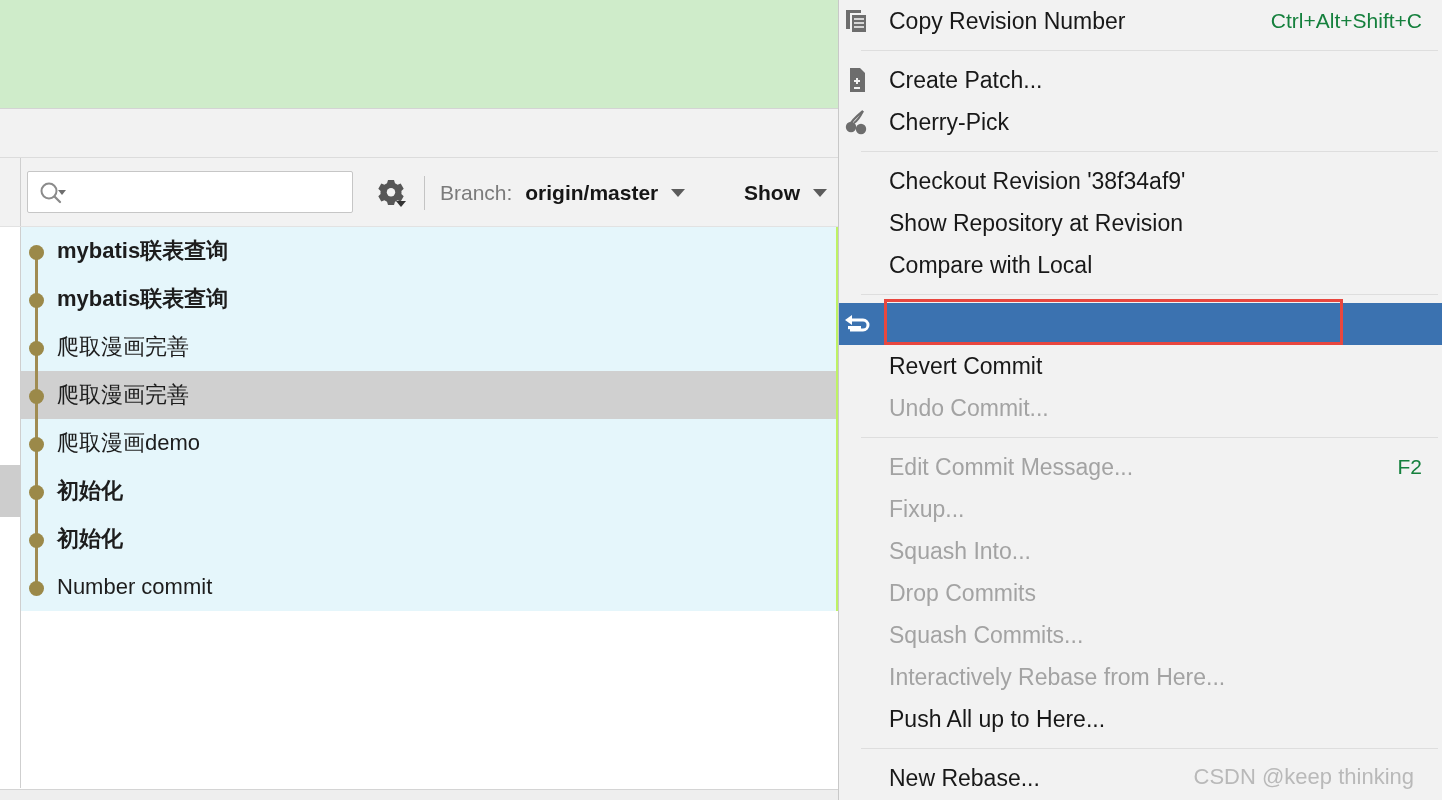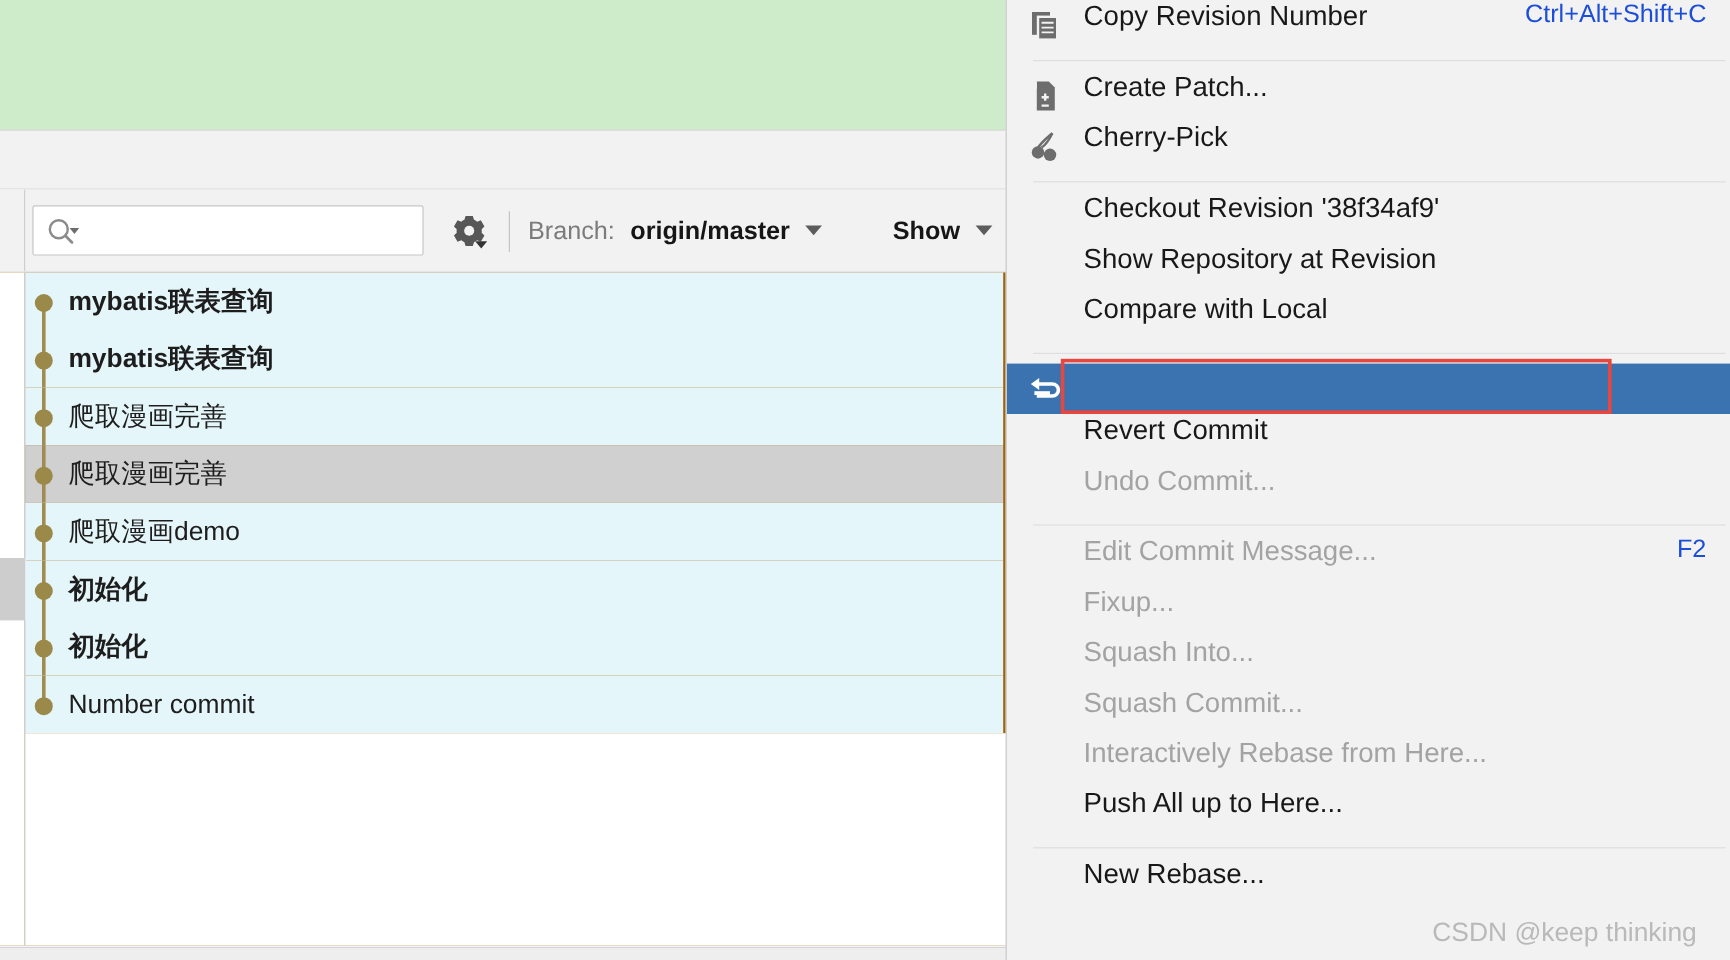--- a/index.html
+++ b/index.html
@@ -104,21 +104,21 @@
     margin-left: 7px;
     position: relative;
     top: -1px;
   }
 
   
   #commit-list-outer {
     position: absolute;
     left: 0; top: 227px;
     width: 1442px; height: 561px;
-    background: #a16207;
+    background: #bef264;
   }
   #list-gutter {
     position: absolute;
     left: 0; top: 0;
     width: 20px; height: 561px;
     background: #ffffff;
     border-right: 1px solid #cfcfcf;
   }
   #v-scroll-thumb {
     position: absolute;
@@ -193,42 +193,43 @@
     width: 604px; height: 800px;
     background: #f2f2f2;
     border-left: 1px solid #c8c8c8;
     box-sizing: border-box;
     overflow: hidden;
   }
   .menu-item {
     position: relative;
     height: 42px;
     display: flex;
+    align-items: center;
     box-sizing: border-box;
-    padding-left: 18px;
+    padding-left: 4px;
   }
   .menu-icon {
     width: 46px;
     flex: 0 0 46px;
     display: flex;
     align-items: center;
     justify-content: flex-start;
   }
   .menu-label {
     font-size: 23px;
     color: #181818;
     white-space: nowrap;
     flex: 1 1 auto;
   }
   .menu-item.disabled .menu-label { color: #a3a3a3; }
   .menu-item.highlighted { background: #3b72b0; }
   .menu-item.highlighted .menu-label { color: #ffffff; }
   .menu-shortcut {
     font-size: 21px;
-    color: #1d4ed8;
+    color: #15803d;
     white-space: nowrap;
     padding-right: 20px;
   }
   .menu-sep {
     height: 1px;
     background: #dedede;
     margin: 8px 4px 8px 22px;
   }
   #red-annotation {
     position: absolute;
@@ -441,21 +442,25 @@
     <div class="menu-item disabled">
       <div class="menu-icon"></div>
       <div class="menu-label">Fixup...</div>
     </div>
     <div class="menu-item disabled">
       <div class="menu-icon"></div>
       <div class="menu-label">Squash Into...</div>
     </div>
     <div class="menu-item disabled">
       <div class="menu-icon"></div>
-      <div class="menu-label">Squash Commit...</div>
+      <div class="menu-label">Drop Commits</div>
+    </div>
+    <div class="menu-item disabled">
+      <div class="menu-icon"></div>
+      <div class="menu-label">Squash Commits...</div>
     </div>
     <div class="menu-item disabled">
       <div class="menu-icon"></div>
       <div class="menu-label">Interactively Rebase from Here...</div>
     </div>
     <div class="menu-item">
       <div class="menu-icon"></div>
       <div class="menu-label">Push All up to Here...</div>
     </div>
     <div class="menu-sep"></div>

